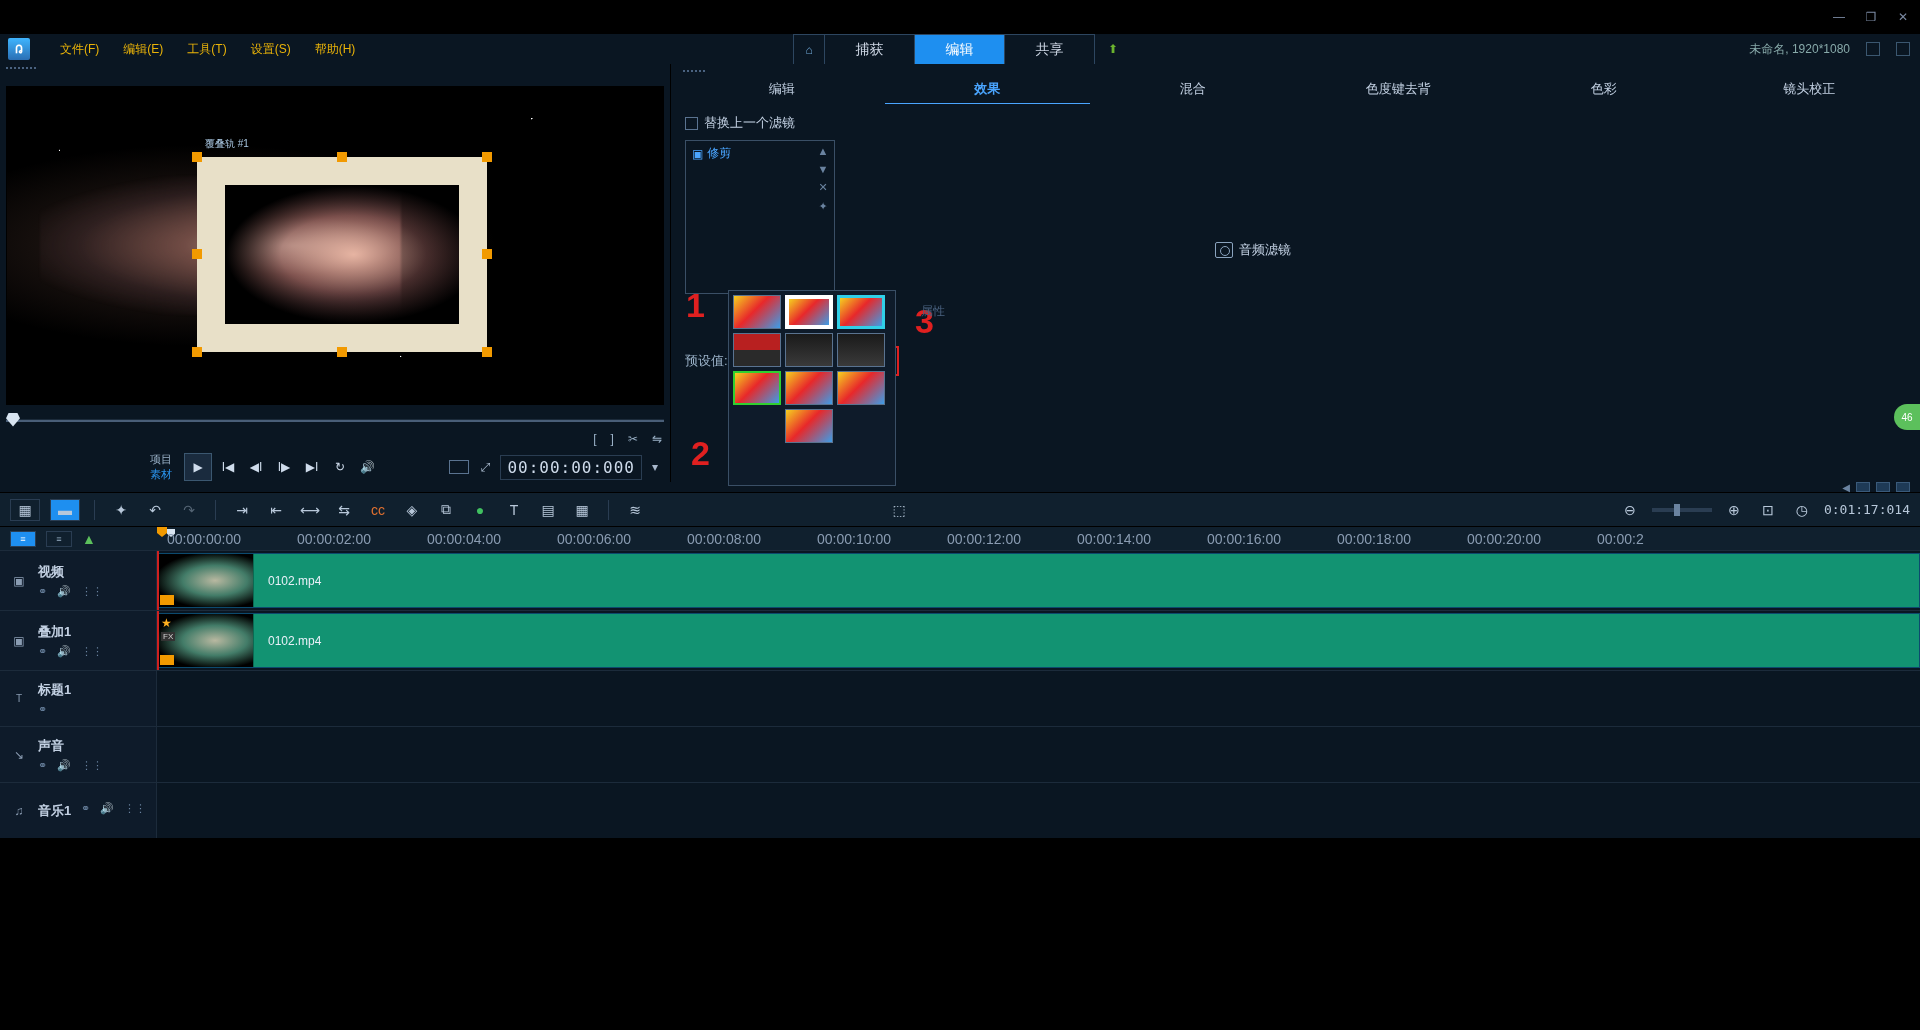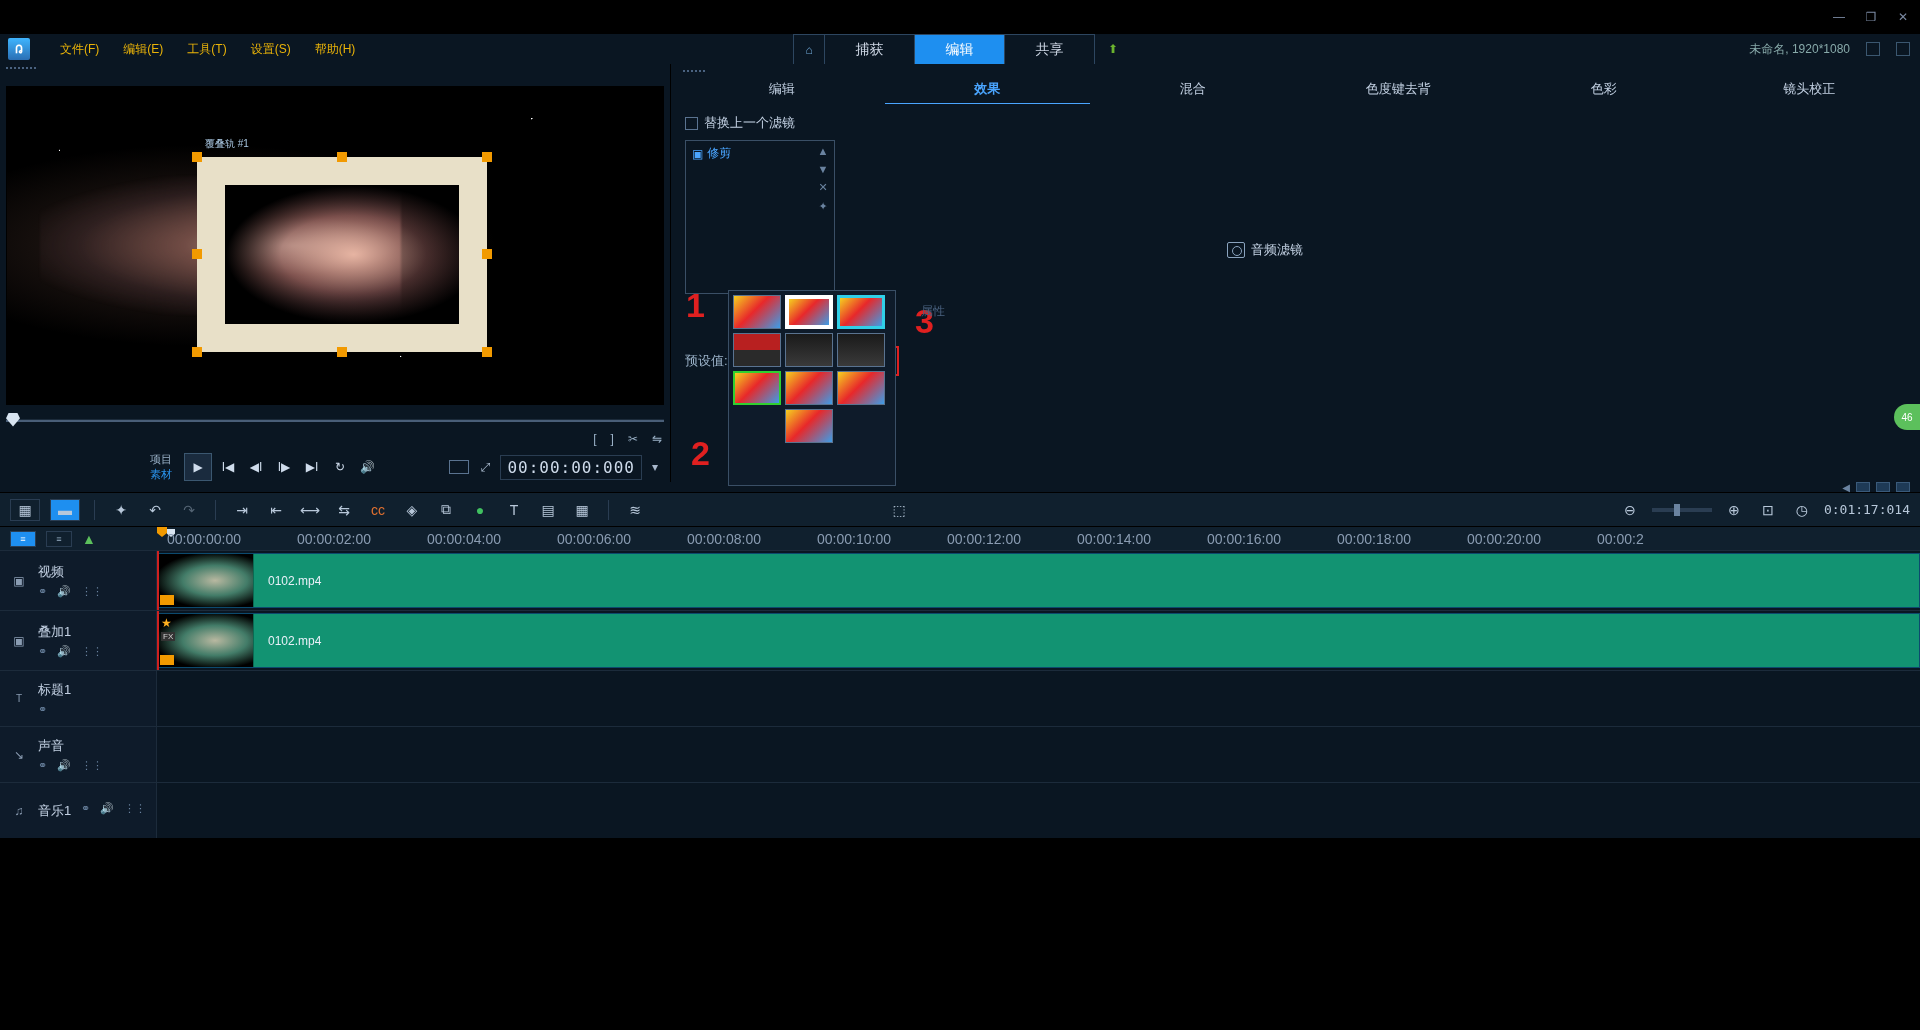--- a/index.html
+++ b/index.html
@@ -53,21 +53,21 @@
 .transport .play{width:28px;height:28px;background:#1a2b3e;border:1px solid #3b5770;}
 .transport .right-grp{margin-left:auto;margin-right:12px;display:flex;align-items:center;gap:10px;}
 .transport .tc{font-family:monospace;font-size:16px;letter-spacing:1px;color:#cfdcec;border:1px solid #2a3d52;padding:2px 6px;}
 .transport .mini{width:20px;height:14px;border:1px solid #5a7390;margin-right:2px;}
 
 
 .options-panel { flex:1; border-left:1px solid #000; display:flex;flex-direction:column;position:relative;}
 .opt-tabs{display:flex;height:30px;margin:10px 8px 0;}
 .opt-tabs .t{flex:1;display:flex;align-items:center;justify-content:center;font-size:13px;color:#c3d1e3;cursor:pointer;border-bottom:1px solid transparent;}
 .opt-tabs .t.active{color:#4aa5ff;border-bottom-color:#4aa5ff;font-weight:bold;}
-.opt-body{padding:10px 14px;display:flex;gap:32px;}
+.opt-body{padding:10px 14px;display:flex;gap:20px;}
 .opt-body .left{width:510px;}
 .chk-row{display:flex;align-items:center;gap:6px;color:#c3d1e3;font-size:13px;}
 .chk{width:13px;height:13px;border:1px solid #5a7390;}
 .filter-slot{margin-top:8px;width:150px;height:154px;border:1px solid #3a4f66;display:flex;}
 .filter-list{flex:1;}
 .filter-list .fi{display:flex;align-items:center;gap:4px;padding:4px 6px;color:#4aa5ff;font-size:12px;}
 .filter-ctrl{width:22px;display:flex;flex-direction:column;align-items:center;gap:6px;padding-top:4px;color:#6a83a0;}
 .filter-ctrl span{cursor:pointer;font-size:11px;}
 .audio-filter{display:flex;align-items:center;gap:6px;color:#c3d1e3;font-size:13px;margin-top:10px;}
 .audio-filter .ic{width:18px;height:16px;border:1.5px solid #8aa3be;border-radius:2px;position:relative;}
@@ -123,21 +123,21 @@
 .ruler-body .tick{position:absolute;top:4px;}
 .ruler-body .cue{position:absolute;left:0;top:0;width:10px;height:10px;background:#f29a00;clip-path:polygon(0 0,100% 0,100% 60%,50% 100%,0 60%);}
 .ruler-body .cue2{position:absolute;left:10px;top:2px;width:8px;height:8px;background:#d8e4f0;clip-path:polygon(0 0,100% 0,100% 60%,50% 100%,0 60%);}
 
 
 .timeline{background:#0a1622;}
 .track{height:60px;display:flex;border-top:1px solid #1c2b3b;}
 .track.narrow{height:56px;}
 .track-head{width:157px;background:#0e1b2a;display:flex;align-items:center;padding:0 10px;gap:10px;border-right:1px solid #1c2b3b;}
 .track-head .ic{width:18px;color:#8a9cb2;display:flex;align-items:center;justify-content:center;}
-.track-head .name{color:#c3d1e3;font-size:13px;flex:1;}
+.track-head .name{color:#c3d1e3;font-size:13px;flex:1;font-weight:bold;}
 .track-head .ctrl{display:flex;gap:10px;color:#6a83a0;font-size:11px;}
 .track-body{flex:1;position:relative;background:#0a1622;}
 .clip{position:absolute;left:0;top:2px;bottom:2px;background:#129372;border:1px solid #0c4a6e;display:flex;align-items:center;}
 .clip .thumb{width:96px;height:100%;background:radial-gradient(ellipse at 60% 50%, rgba(255,200,180,0.7) 0%, rgba(140,90,90,0.4) 40%, #000 75%);border-right:1px solid #0a6a52;position:relative;}
 .clip .thumb .sp{position:absolute;left:2px;bottom:2px;width:14px;height:10px;background:#f29a00;}
 .clip .thumb .star{position:absolute;left:3px;top:2px;color:#ffb020;font-size:12px;}
 .clip .thumb .fx{position:absolute;left:3px;top:18px;color:#d0d0d0;font-size:8px;background:#333;padding:0 2px;}
 .clip .cname{margin-left:14px;color:#e8f0f8;font-size:12px;}
 .track-body .playline{position:absolute;left:0;top:0;bottom:0;width:2px;background:#d02020;}
 </style>

